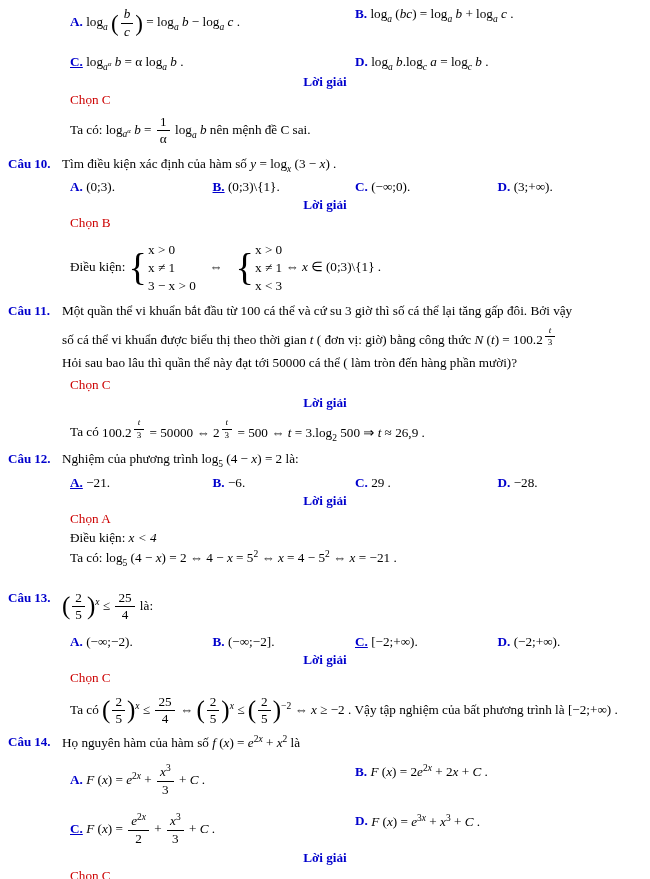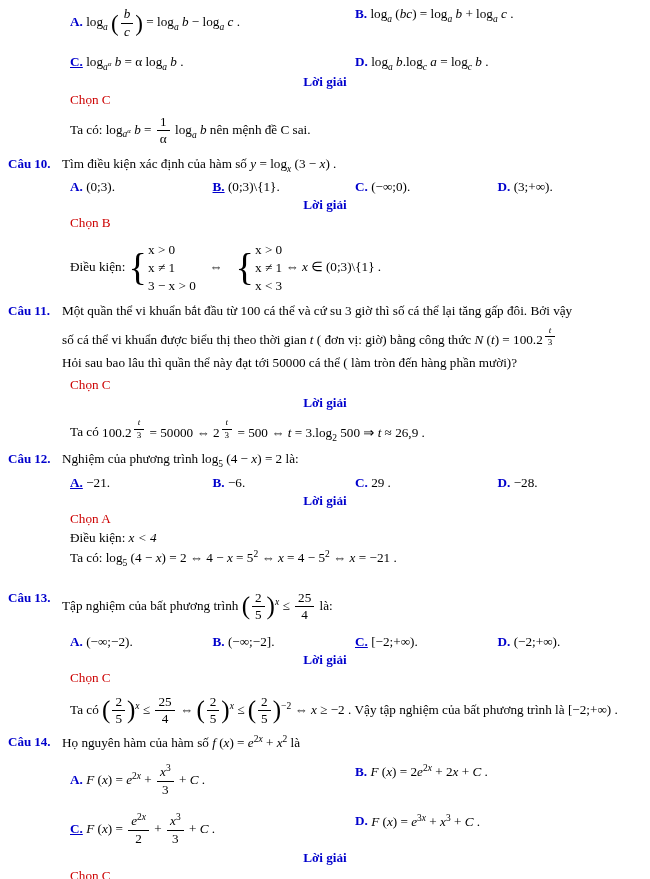--- a/index.html
+++ b/index.html
@@ -251,21 +251,20 @@
   <div class="indent tight" style="margin-bottom:8px">
     <span>Ta có:</span>
     <span class="eq">
       log<span class="sub">5</span> (4 − <i>x</i>) = 2 ⇔ 4 − <i>x</i> = 5<span class="sup">2</span> ⇔ <i>x</i> = 4 − 5<span class="sup">2</span> ⇔ <i>x</i> = −21 .
     </span>
   </div>
 
   <div class="row" style="margin-top:22px">
     <div class="qlabel">Câu 13.</div>
     <div class="qbody">
-      <span>Tập nghiệm của bất phương trình</span>
       <span class="eq">
         <span class="bigp">
             <span class="par">(</span>
             <span class="frac">
               <span class="num">2</span>
               <span class="den">5</span>
             </span>
             <span class="par">)</span>
           </span><span class="sup"><i>x</i></span>
         ≤ <span class="frac"><span class="num">25</span><span class="den">4</span></span>

